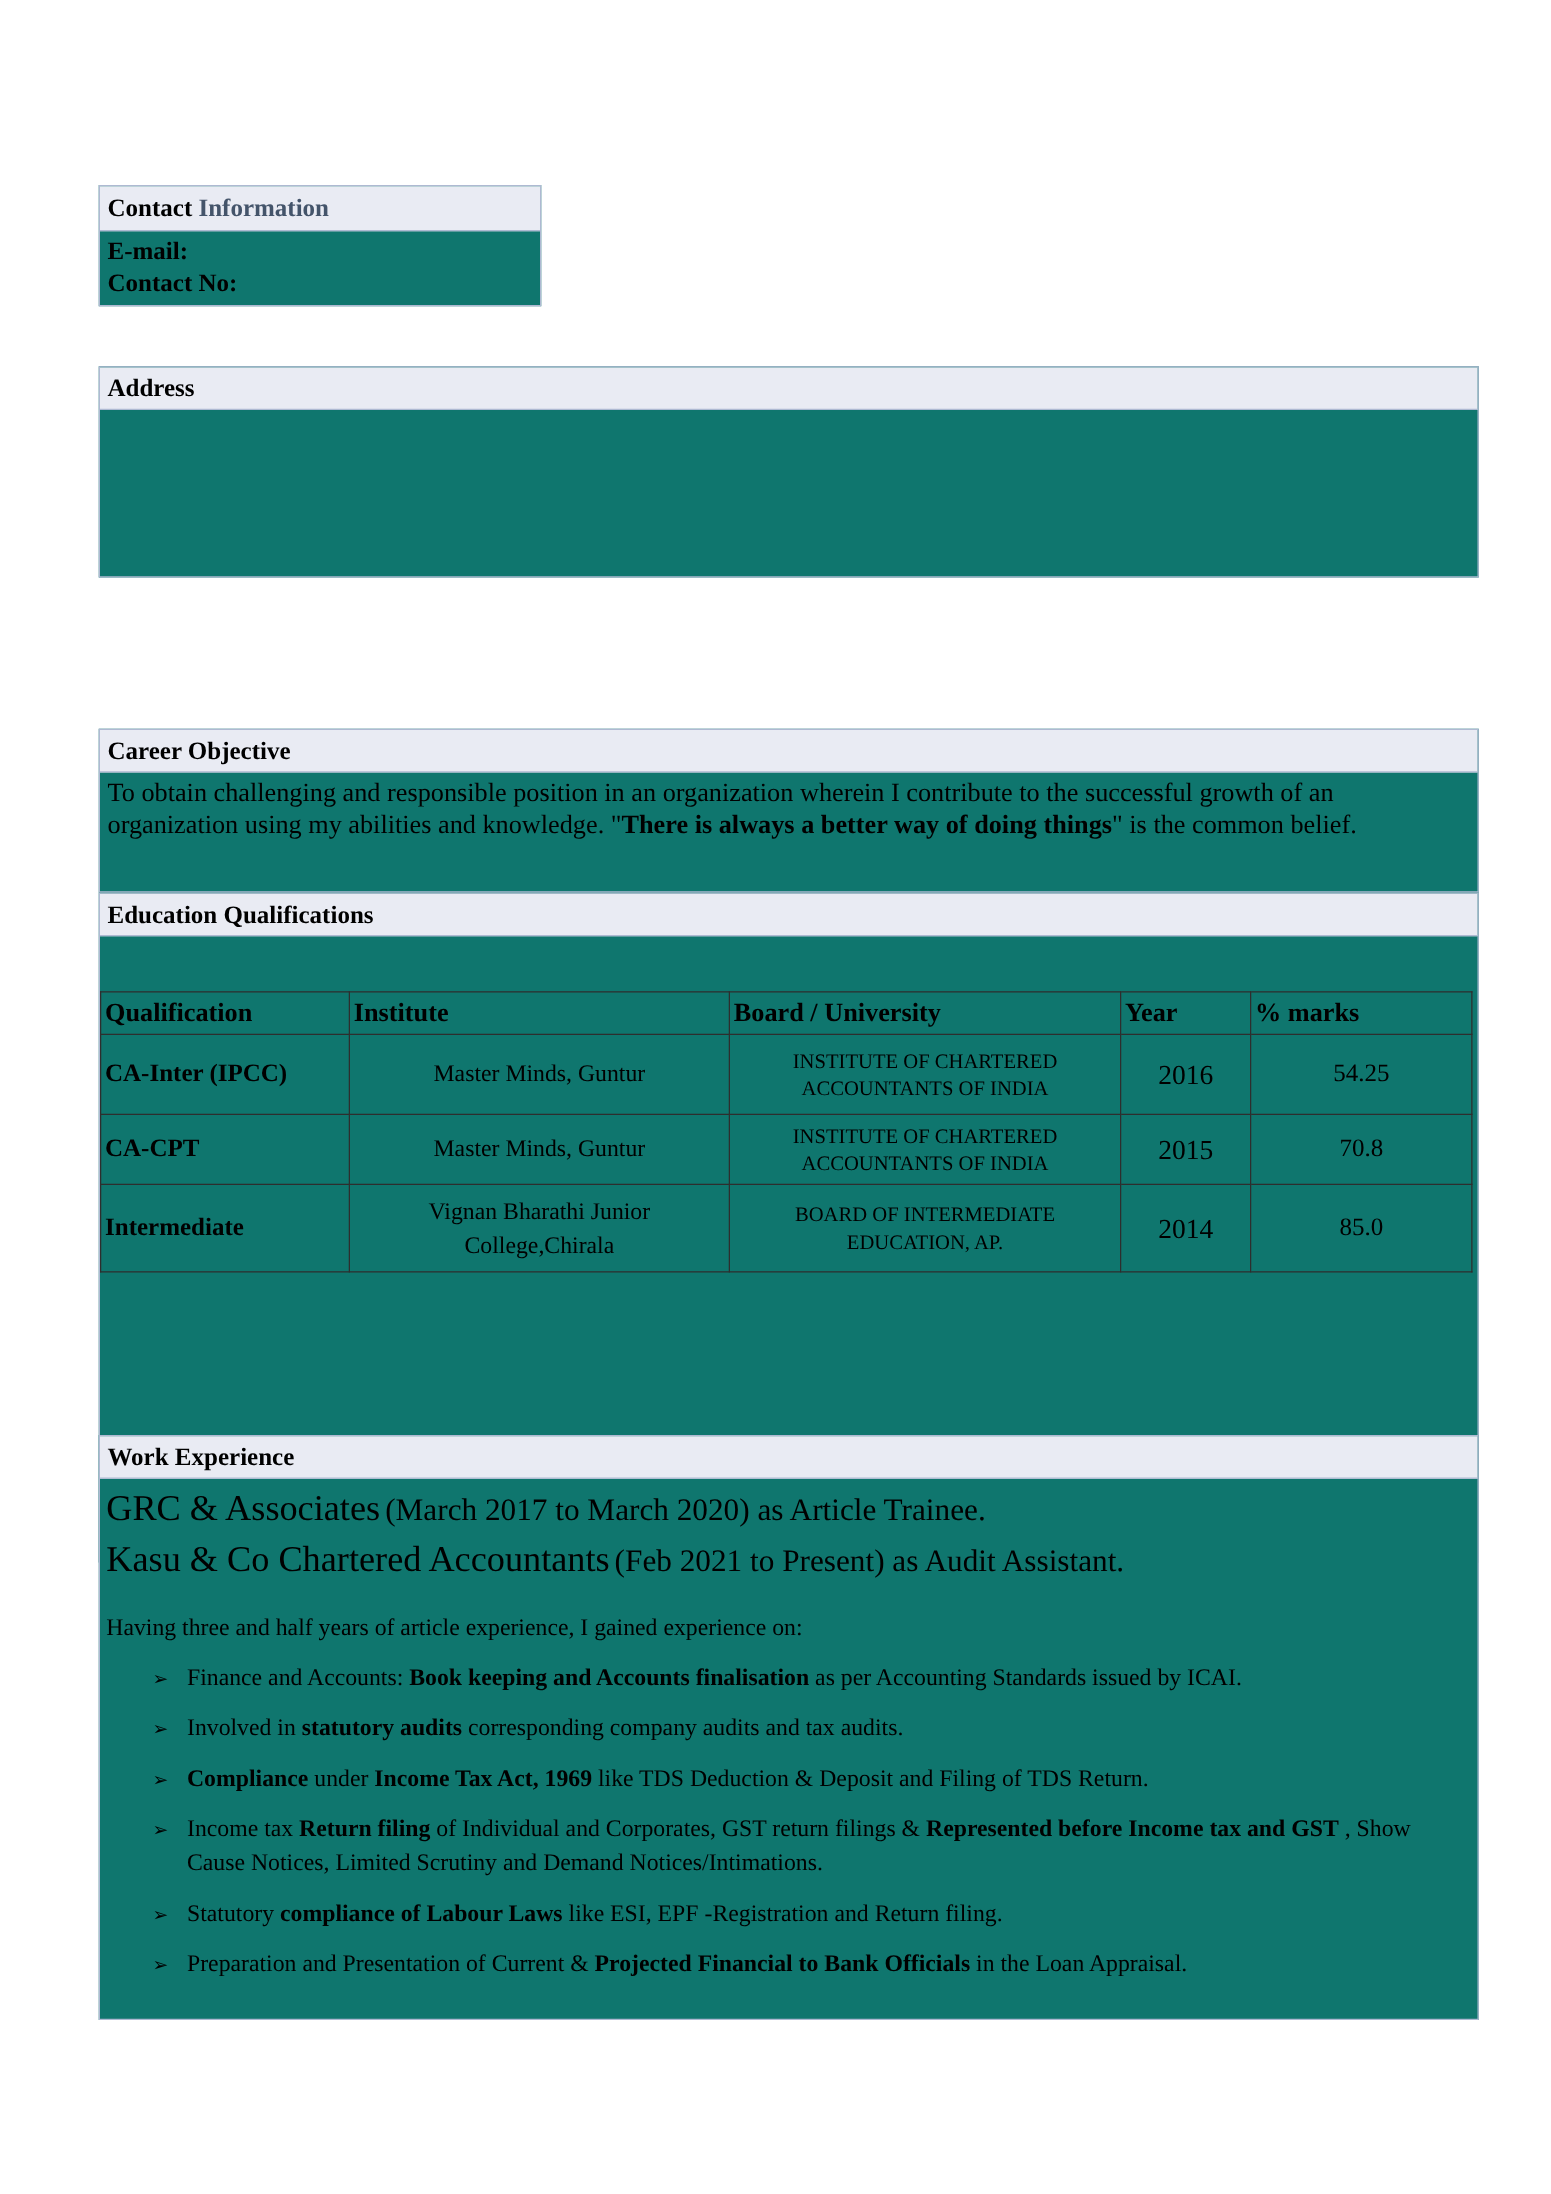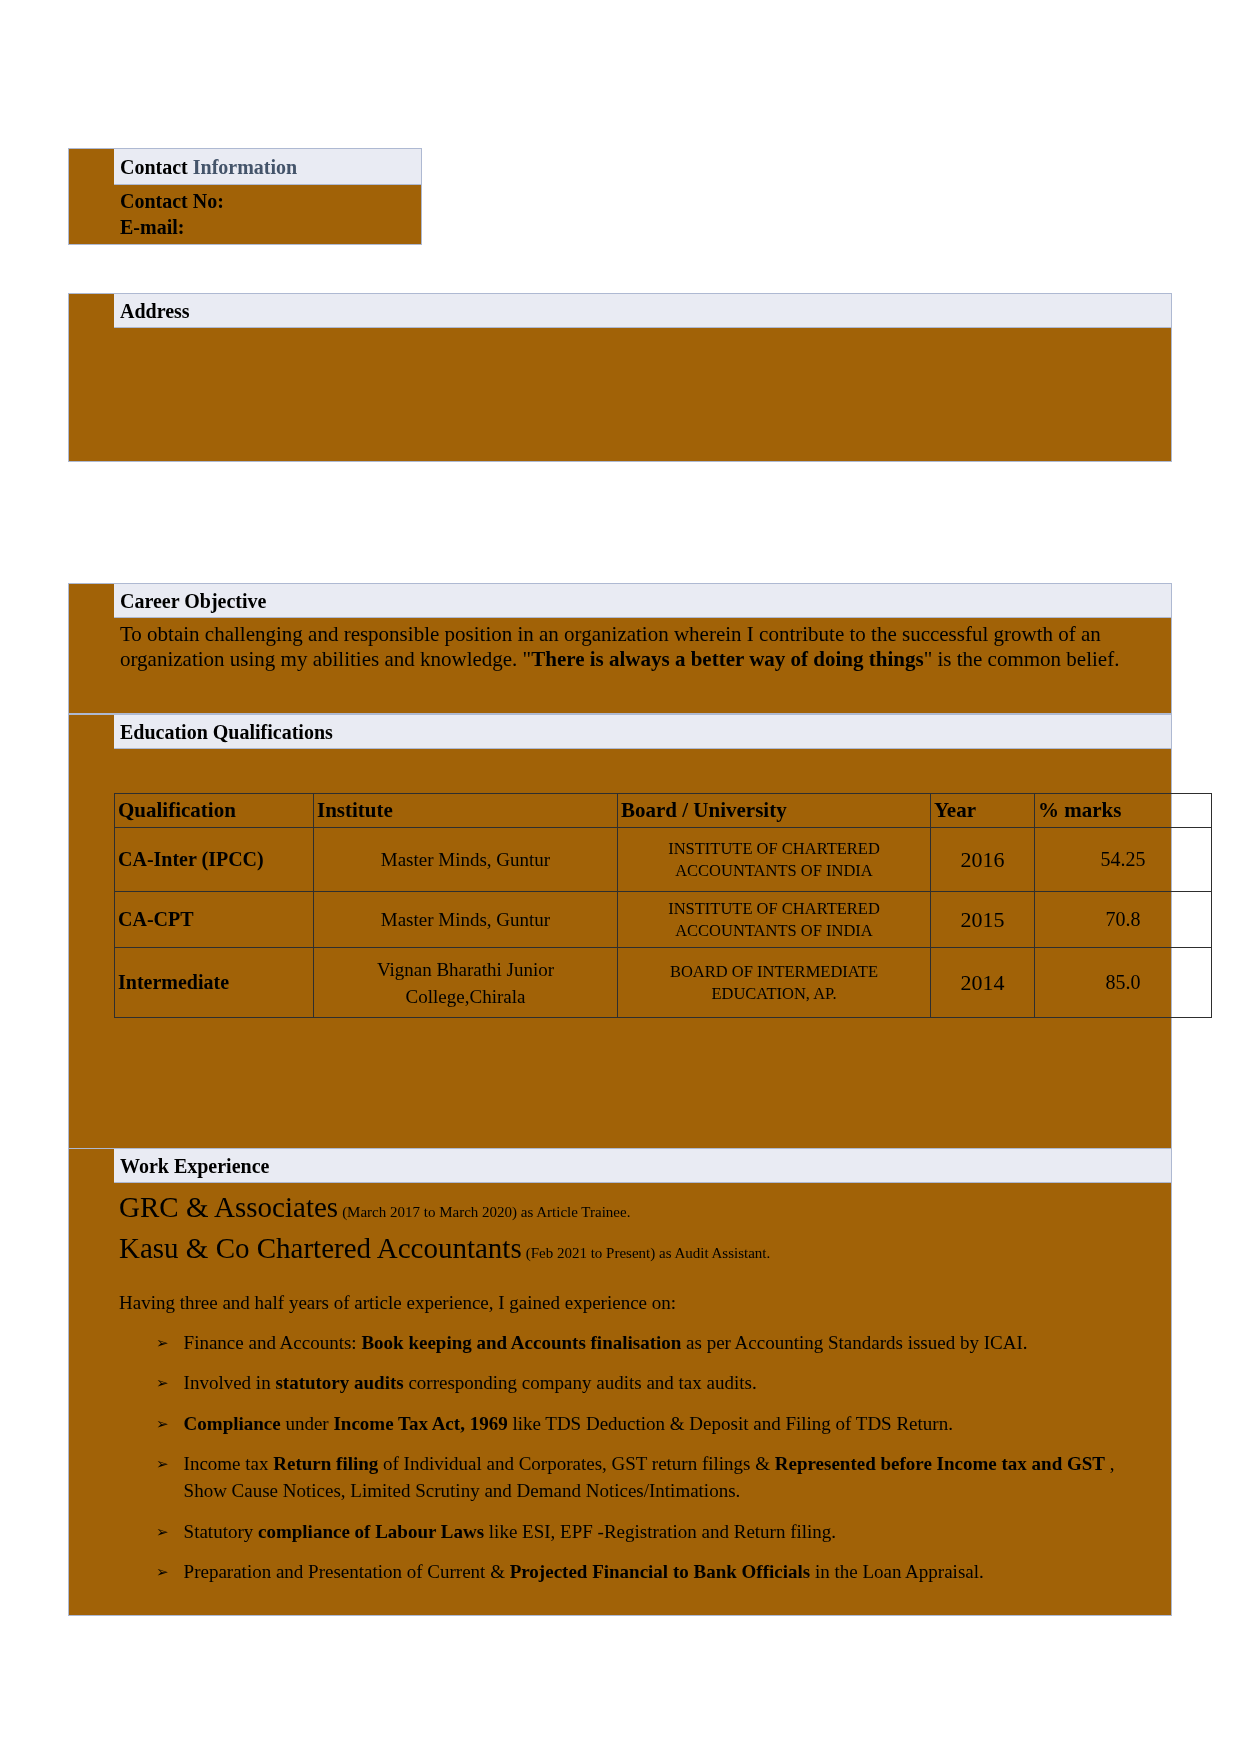--- a/index.html
+++ b/index.html
@@ -4,24 +4,23 @@
 <style>
   * { margin:0; padding:0; box-sizing:border-box; }
   html,body { background:#ffffff; }
   .page {
     position:relative; width:1241px; height:1755px; margin:0 auto;
     background:#fff; color:#000;
     font-family:"Liberation Serif", serif;
     overflow:hidden;
   }
   .box {
-    position:absolute; left:68px; width:1104px;
+    position:absolute; left:79px; width:1104px;
     border:1px solid var(--border_color, #aeb9d2);
-    background:#a16207;
-    padding-left:45px;
+    background:#0f766e;
   }
   .band {
     background:var(--accent_bg, #e9ebf3);
     border-bottom:1px solid var(--border_color, #aeb9d2);
     font-weight:700; font-size:20px; line-height:1;
     padding:7px 6px 6px 6px;
   }
   .accent-text { color:var(--accent_text, #44546a); }
 
   
@@ -59,21 +58,21 @@
   td.board { font-size:16.5px; text-align:center; line-height:22px; padding:0 10px; }
   td.year  { font-size:22px; text-align:center; }
   td.marks { font-size:20px; text-align:center; }
   sup { font-size:0.62em; }
 
   
   .work-box { top:1148px; height:468px; }
   .work-body { padding:6px 12px 0 5px; }
   .employer { margin:2px 0 8px 0; line-height:1.15; }
   .employer-name { font-size:29px; }
-  .employer-detail { font-size:15px; }
+  .employer-detail { font-size:25px; }
   .intro { margin-top:26px; font-size:19px; }
   .bullets { list-style:none; margin-top:16px; }
   .bullets li {
     display:flex; align-items:flex-start; gap:15px;
     padding-left:37px; margin-bottom:14px;
     font-size:19px; line-height:1.4;
   }
   .glyph { flex:0 0 auto; font-size:15px; padding-top:3px; font-family:"DejaVu Sans", sans-serif; }
   .b { font-weight:700; }
 </style>
@@ -81,22 +80,22 @@
 <body>
 
 <div class="page">
 
   <section class="box contact-box">
     <div class="band">
       <span>Contact</span>
       <span class="accent-text">Information</span>
     </div>
     <div class="contact-body">
+      <div class="contact-line">E-mail:</div>
       <div class="contact-line">Contact No:</div>
-      <div class="contact-line">E-mail:</div>
     </div>
   </section>
 
   <section class="box address-box">
     <div class="band">Address</div>
     <div class="address-body"></div>
   </section>
 
   <section class="box objective-box">
     <div class="band">Career Objective</div>

